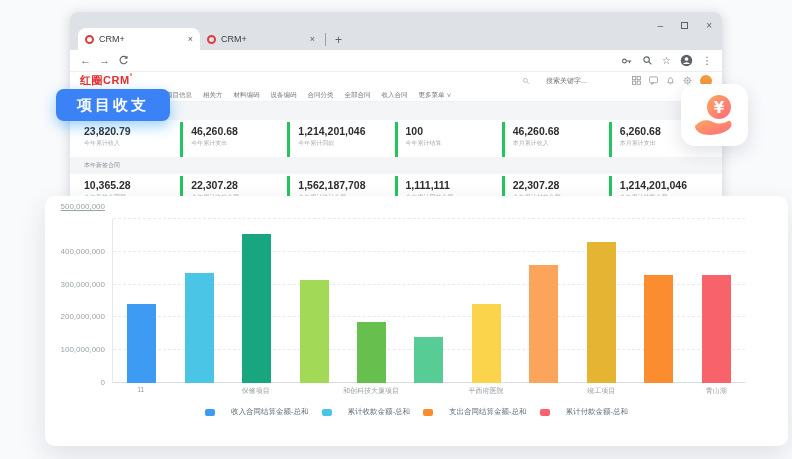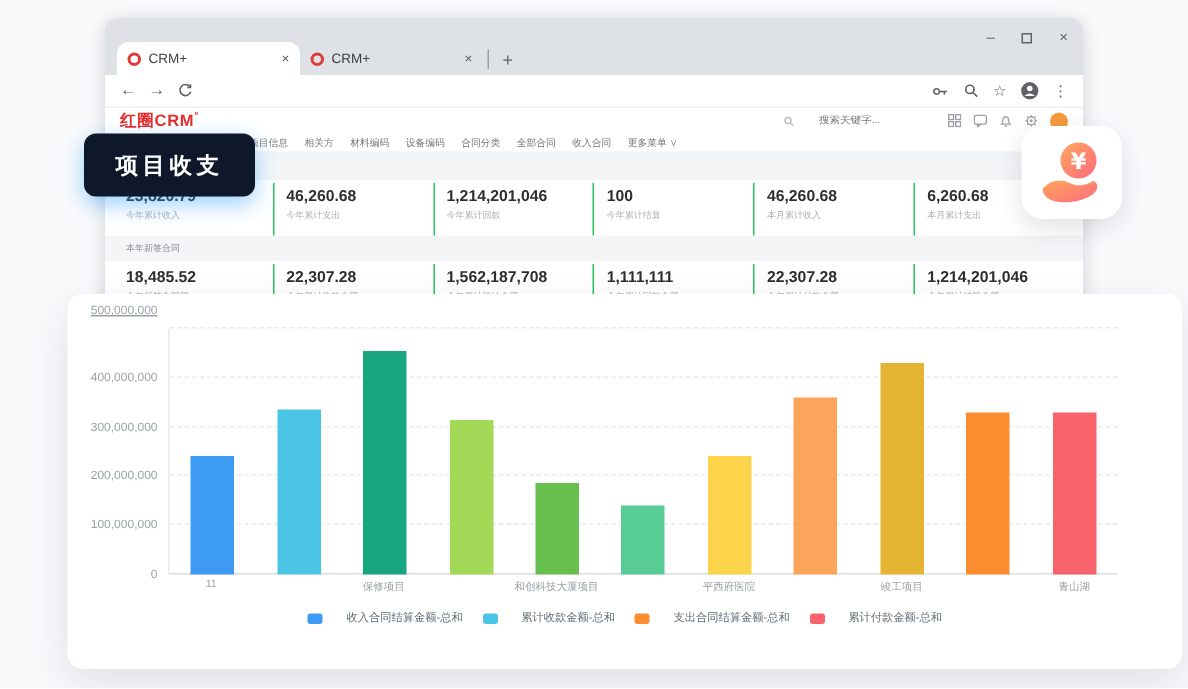--- a/index.html
+++ b/index.html
@@ -43,27 +43,27 @@
 
   .crmnav { height:13px; display:flex; align-items:center; gap:11px; padding:0 11px;
             font-size:6.5px; color:#777; border-bottom:1px solid #f0f1f3; white-space:nowrap; overflow:hidden; }
   .nav-item.strong { color:#333; font-weight:bold; }
   .nav-item.accent { color:#e03c3c; }
 
   .band { height:18px; background:#f3f5f7; }
   .band2 { height:17px; background:#f3f5f7; display:flex; align-items:center; padding:0 14px;
            font-size:6px; color:#8a9097; }
   .stats { height:37px; display:flex; padding:2px 6px 0 6px; background:#fff; }
-  .stat { flex:1; padding:3px 8px; border-left:1px solid #22c55e; }
+  .stat { flex:1; padding:3px 8px; border-left:3px solid #22c55e; }
   .stat:first-child { border-left:none; }
   .stat-value { font-size:10.5px; font-weight:bold; color:#2e2e2e; white-space:nowrap; }
   .stat-label { font-size:6px; color:#a8aeb5; margin-top:2px; white-space:nowrap; }
 
   
-  .badge { position:absolute; left:56px; top:89px; width:114px; height:42px; background:#0f172a;
+  .badge { position:absolute; left:56px; top:89px; width:114px; height:32px; background:#3b82f6;
            border-radius:8px; color:#fff; font-size:15px; font-weight:bold; letter-spacing:3px;
            display:flex; align-items:center; justify-content:center; z-index:6;
            box-shadow:0 5px 14px rgba(30,150,251,.45); }
   .money-card { position:absolute; left:681px; top:84px; width:67px; height:62px; background:#fff;
                 border-radius:14px; box-shadow:0 6px 18px rgba(40,50,70,.14);
                 display:flex; align-items:center; justify-content:center; z-index:6; }
 
   
   .card { position:absolute; left:45px; top:196px; width:743px; height:250px; background:#fff;
           border-radius:10px; box-shadow:0 10px 28px rgba(30,40,60,.12); z-index:4; }
@@ -216,21 +216,21 @@
           <div class="stat-label">本月累计支出</div>
         </div>
       </div>
 
     <div class="band2">
       <span>本年新签合同</span>
     </div>
 
     <div class="stats">
         <div class="stat">
-          <div class="stat-value">18,485.52</div>
+          <div class="stat-value">10,365.28</div>
           <div class="stat-label">今年新签合同额</div>
         </div>
         <div class="stat">
           <div class="stat-value">22,307.28</div>
           <div class="stat-label">今年累计收款金额</div>
         </div>
         <div class="stat">
           <div class="stat-value">1,562,187,708</div>
           <div class="stat-label">今年累计确认金额</div>
         </div>

